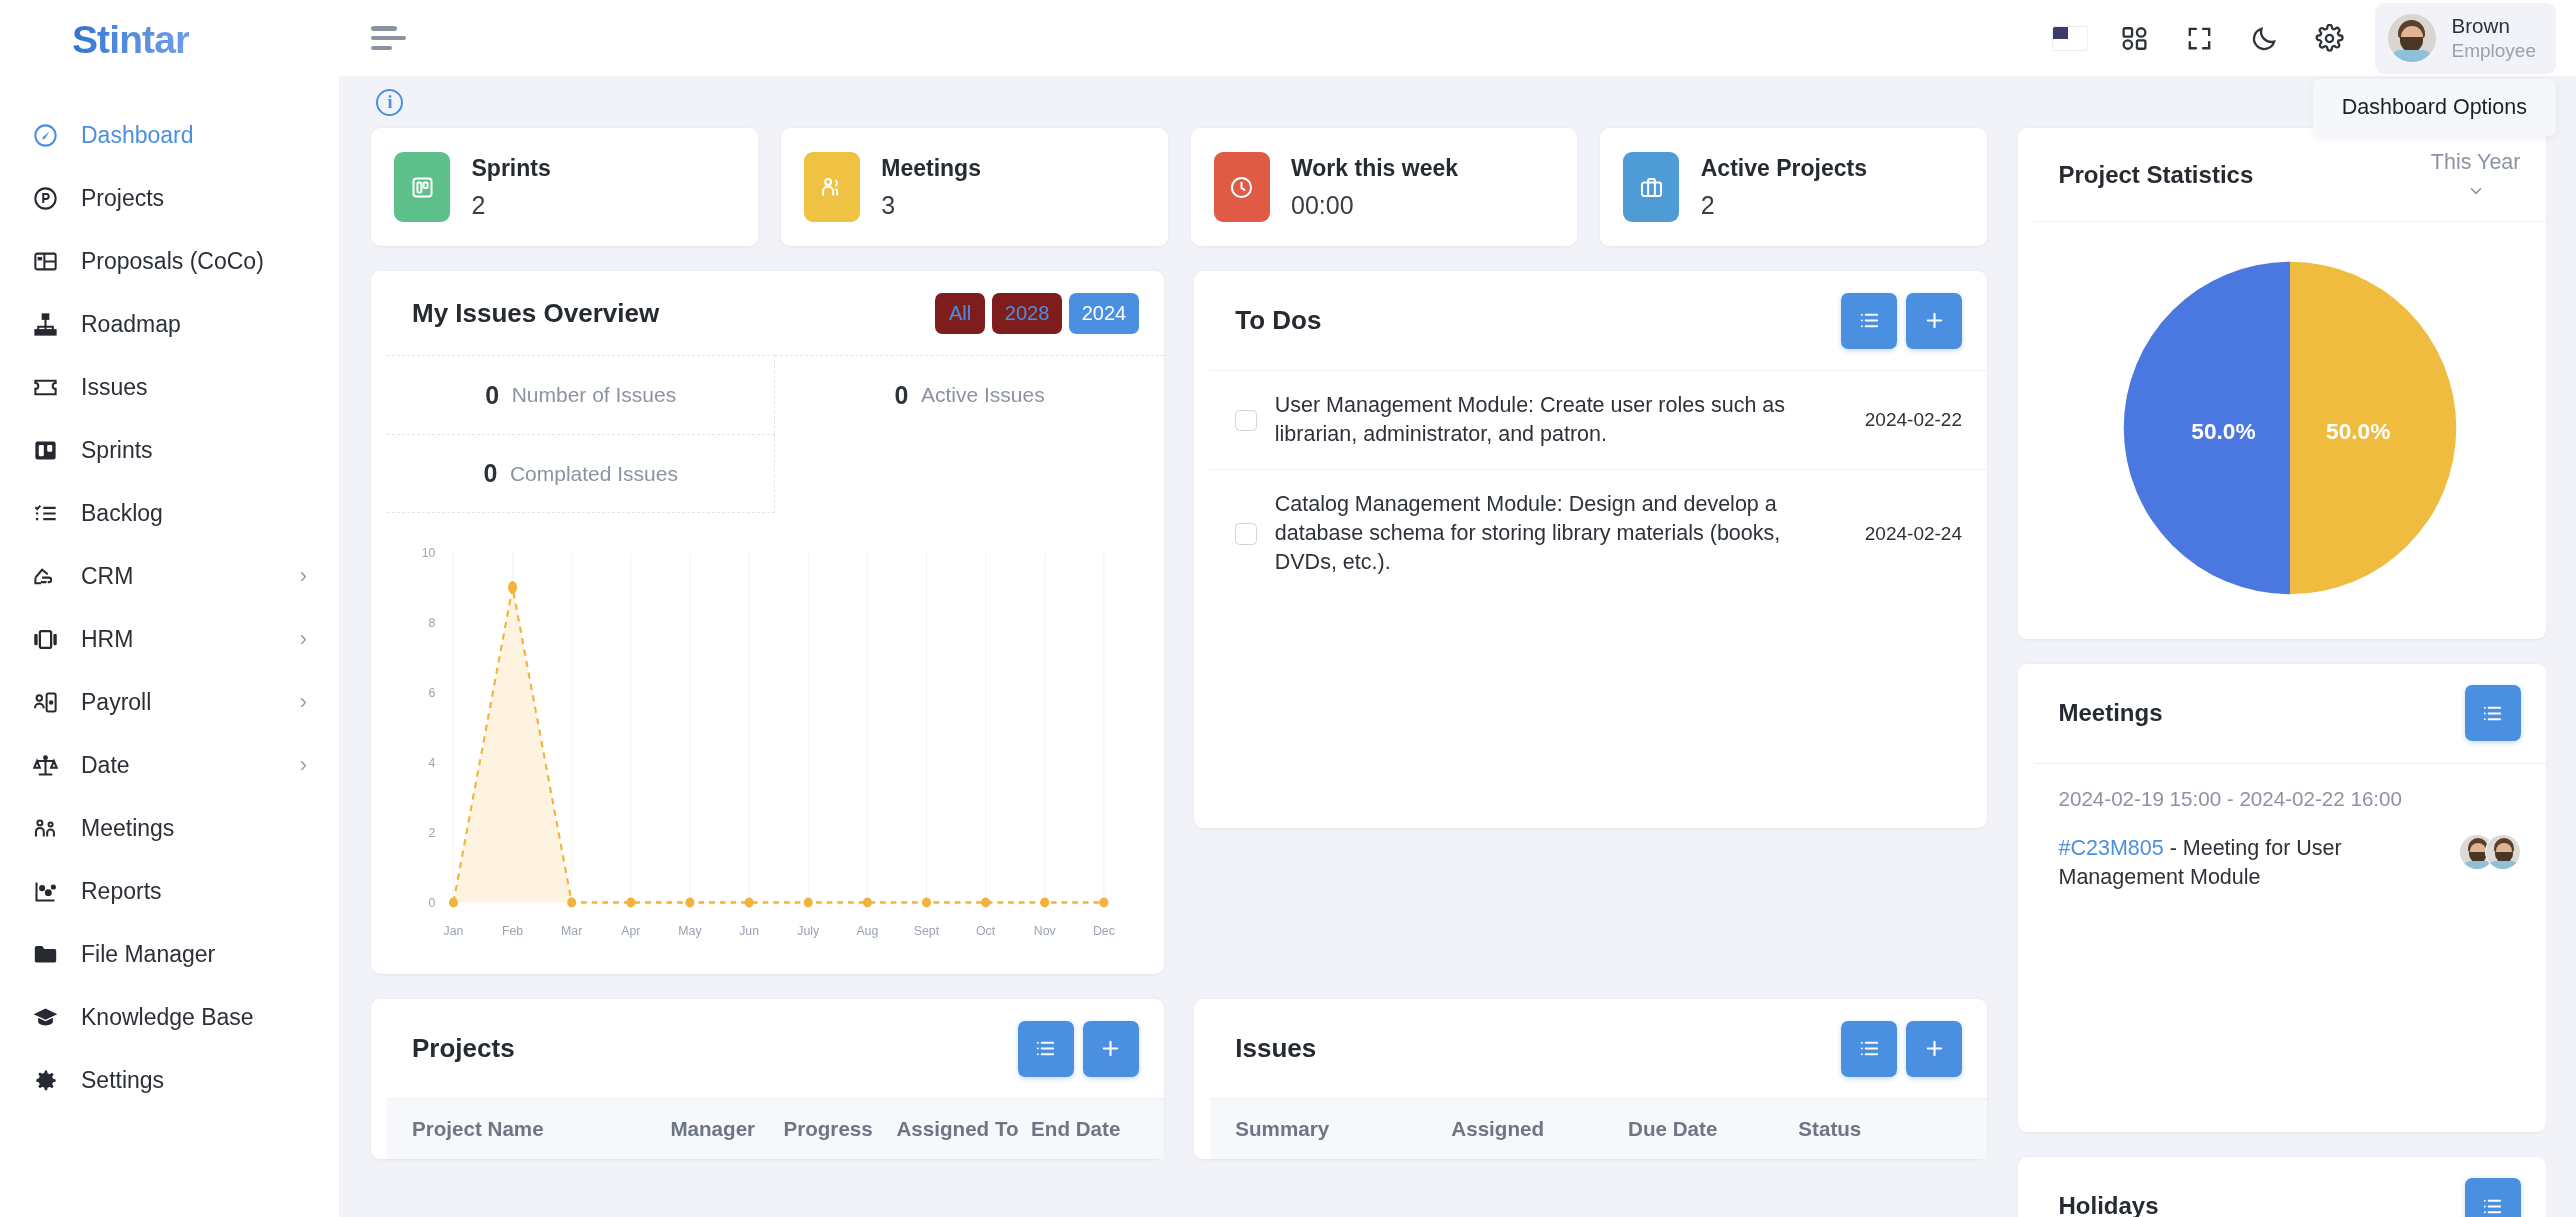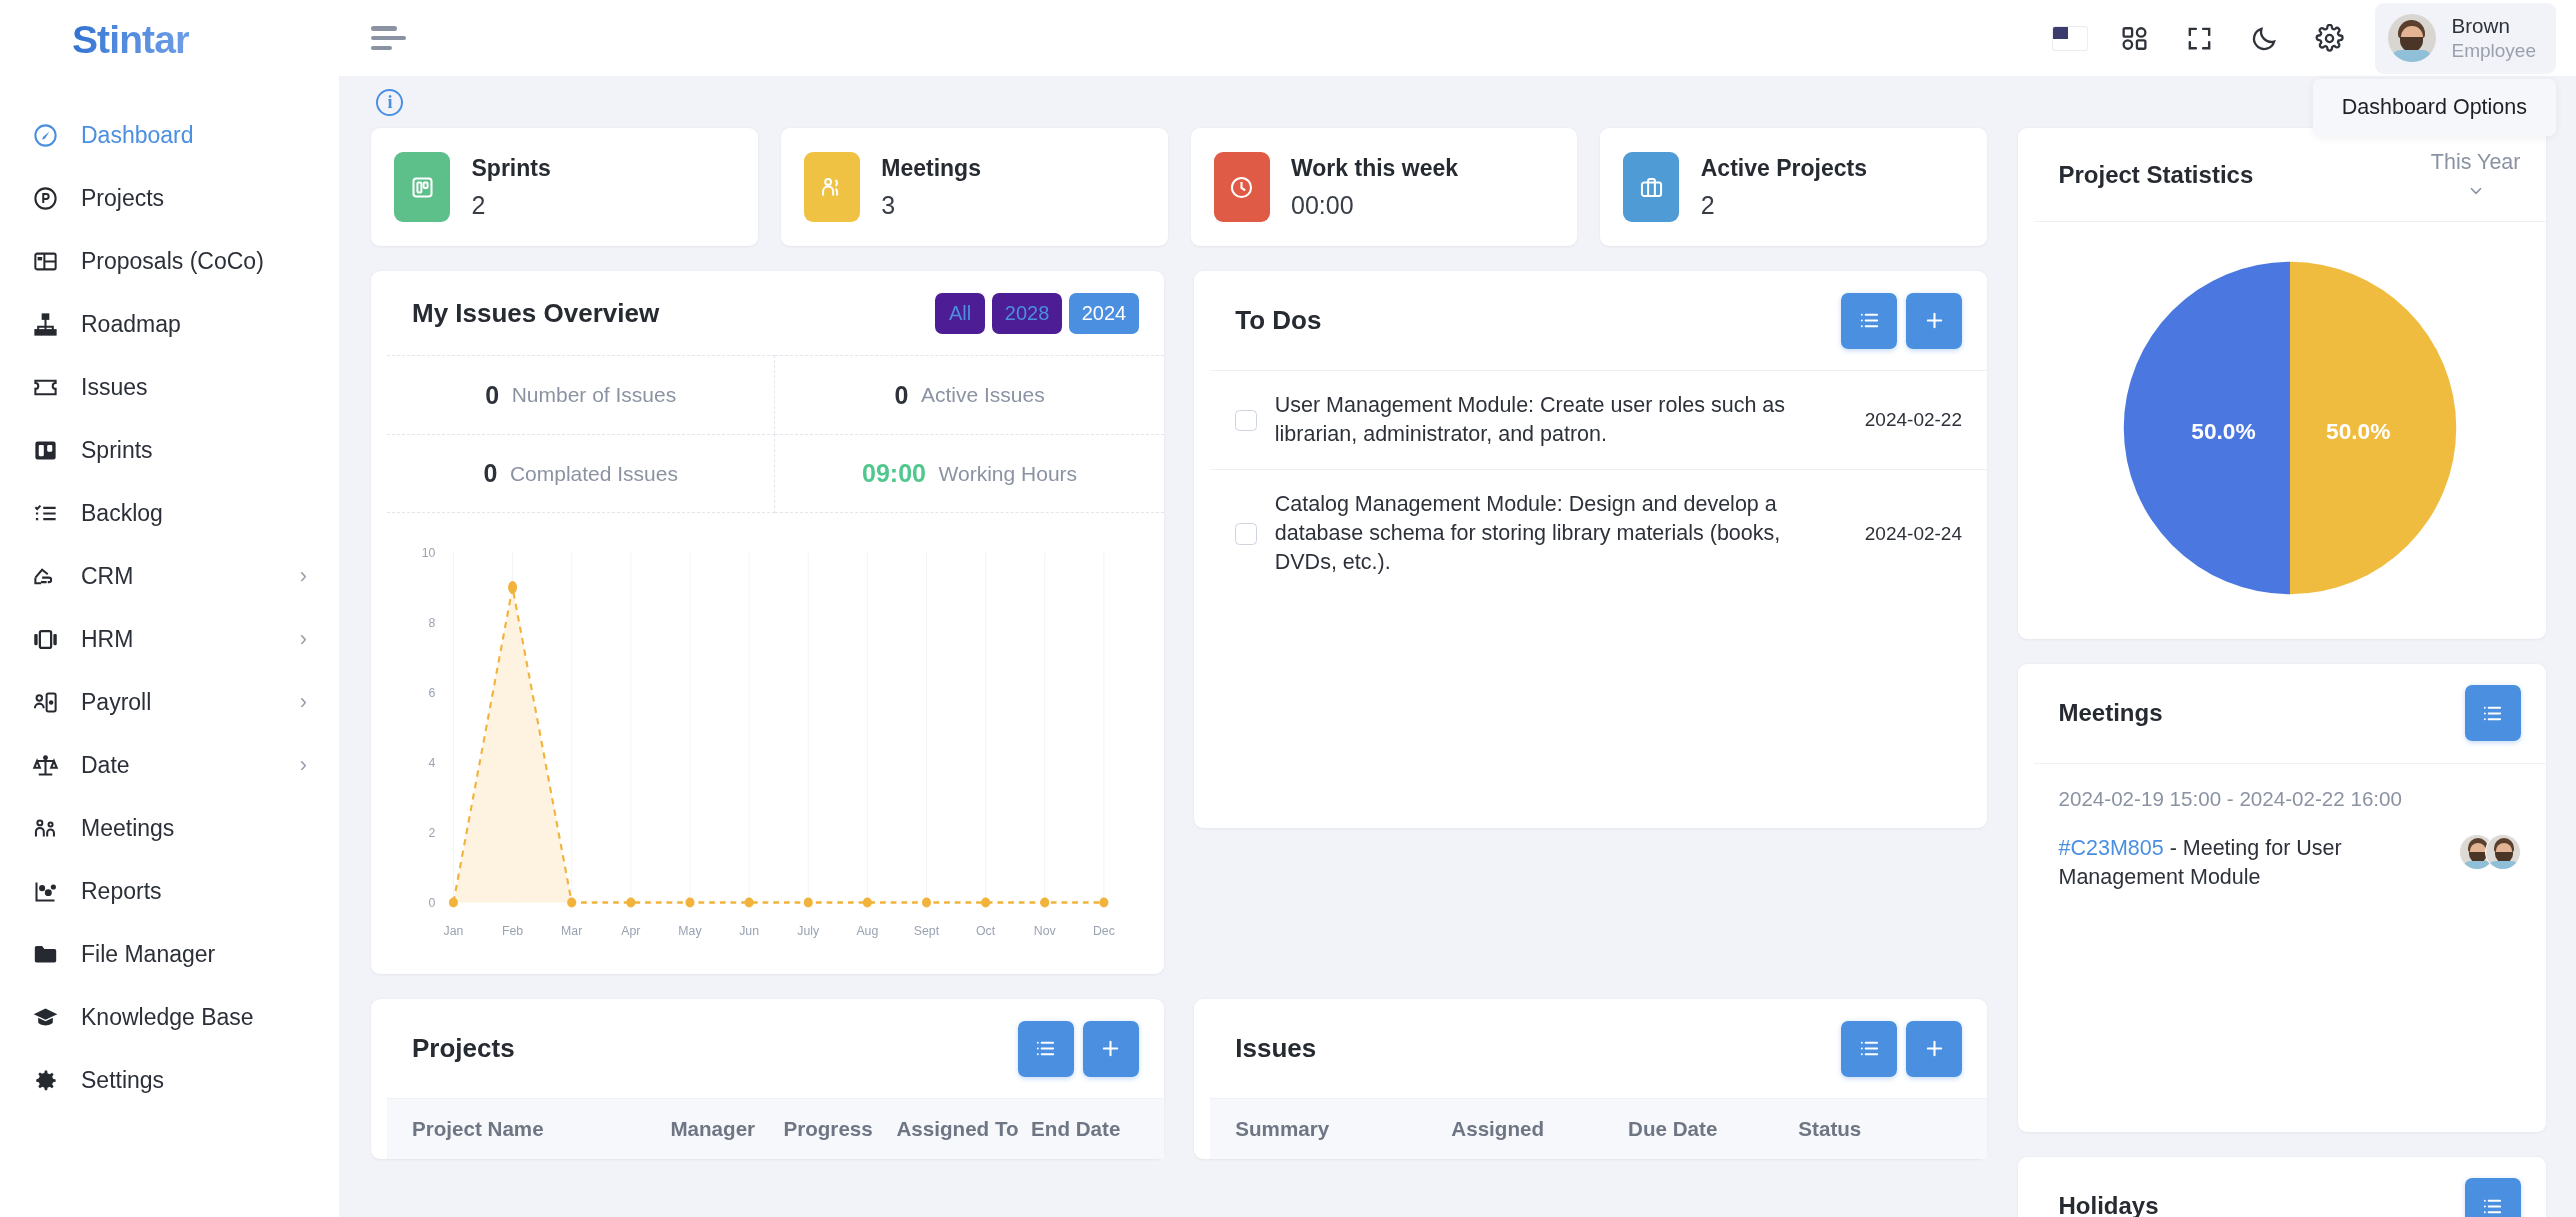--- a/index.html
+++ b/index.html
@@ -113,21 +113,21 @@
     margin-top: 25px;
     padding-left: 16px;
   }
   .card-head {
     display: flex; align-items: center; padding: 21.5px 25px; min-height: 75px;
   }
   .card-title { font-size: 26px; font-weight: 700; color: #262a31; }
   .card-head-actions { margin-left: auto; display: flex; gap: 9px; align-items: center; }
   .pill-group { display: flex; gap: 7.2px; }
   .pill {
-    min-width: 50px; height: 41px; border-radius: 7.2px; background: #4c1d95;
+    min-width: 50px; height: 41px; border-radius: 7.2px; background: #7f1d1d;
     color: #4a8fe0; font-size: 20px; display: flex; align-items: center;
     justify-content: center; padding: 0 12.6px; cursor: pointer; border: none;
   }
   .pill.active { background: #4a8fe0; color: #fff; }
   .sq-btn {
     width: 56px; height: 56px; border-radius: 7.2px; background: #4a8fe0; color: #fff;
     display: flex; align-items: center; justify-content: center; cursor: pointer;
     font-size: 27px; border: none; box-shadow: 0 1.8px 5.4px rgba(74,143,224,.3);
   }
   .dd {
@@ -528,24 +528,20 @@
                   <span class="quad-lbl">Number of Issues</span>
                 </div>
                 <div class="quad-cell">
                   <span class="quad-num">0</span>
                   <span class="quad-lbl">Active Issues</span>
                 </div>
                 <div class="quad-cell">
                   <span class="quad-num">0</span>
                   <span class="quad-lbl">Complated Issues</span>
                 </div>
-                <div class="quad-cell">
-                  <span class="quad-num green">09:00</span>
-                  <span class="quad-lbl">Working Hours</span>
-                </div>
               </div>
 
               <div class="chart-wrap">
                 <svg class="linechart" viewBox="0 0 880 470" preserveAspectRatio="none">
 
                   <g font-family="Liberation Sans, sans-serif" font-size="15" fill="#9aa3b2">
                     <text x="26" y="31" text-anchor="end">10</text>
                     <text x="26" y="109" text-anchor="end">8</text>
                     <text x="26" y="187" text-anchor="end">6</text>
                     <text x="26" y="265" text-anchor="end">4</text>

